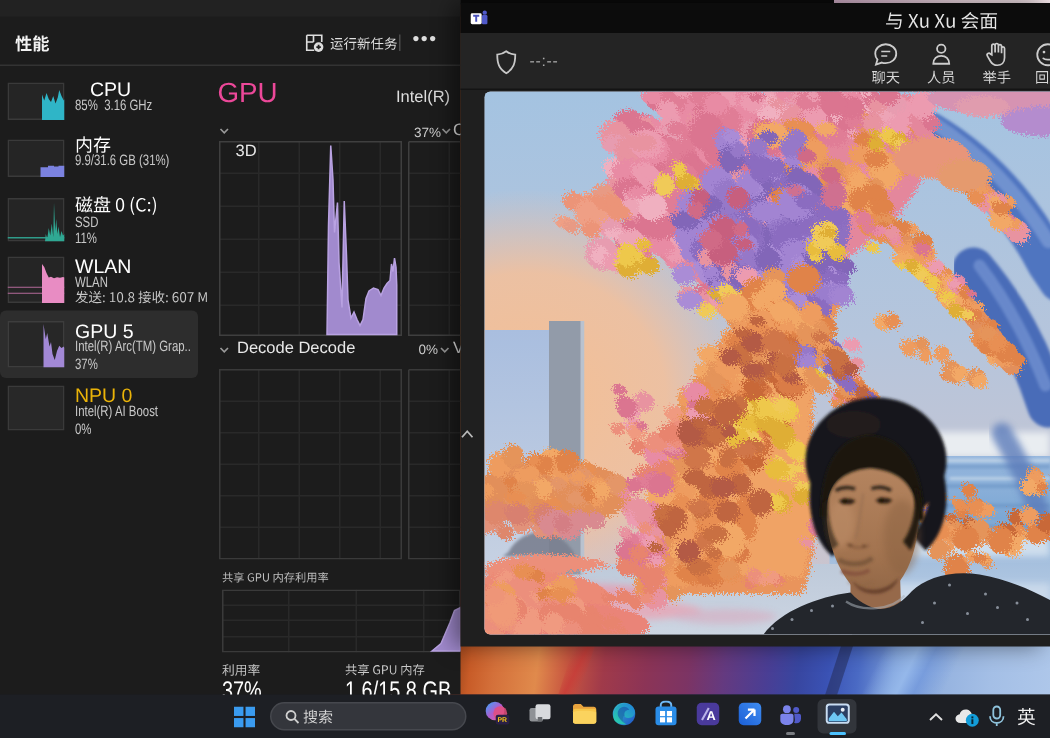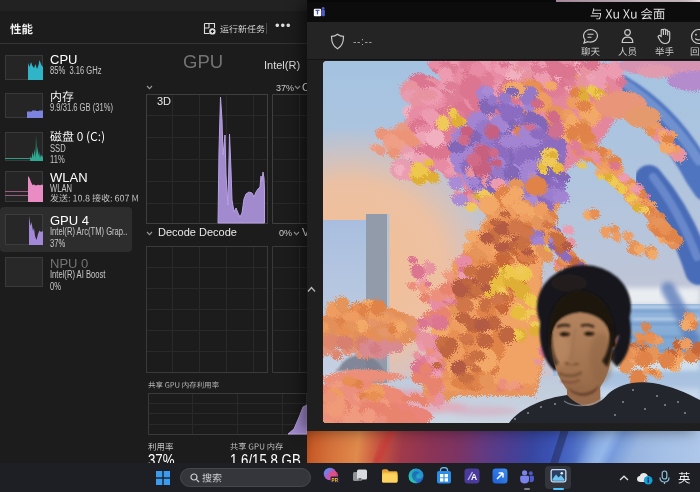--- a/index.html
+++ b/index.html
@@ -36,21 +36,21 @@
         <path d="M3.4 3.4V4.1H8.0V3.4ZM0.6 3.8C1.1 4.2 1.9 4.7 2.2 5.0L2.7 4.5C2.3 4.2 1.6 3.7 1.1 3.4ZM3.4 9.4C3.6 9.3 4.0 9.2 7.4 8.9L7.8 9.6L8.4 9.3C8.0 8.6 7.3 7.4 6.7 6.6L6.2 6.8C6.5 7.3 6.8 7.8 7.1 8.3L4.1 8.6C4.6 7.9 5.1 7.0 5.5 6.1H8.6V5.5H2.8V6.1H4.6C4.3 7.0 3.8 7.9 3.6 8.2C3.4 8.5 3.3 8.7 3.1 8.7C3.2 8.9 3.3 9.2 3.4 9.4ZM2.3 6.0H0.4V6.7H1.6V9.5C1.2 9.7 0.8 10.1 0.3 10.6L0.8 11.2C1.3 10.6 1.7 10.1 2.0 10.1C2.2 10.1 2.5 10.4 2.9 10.6C3.5 11.0 4.3 11.1 5.4 11.1C6.3 11.1 7.9 11.0 8.5 11.0C8.5 10.8 8.6 10.4 8.7 10.3C7.8 10.3 6.4 10.4 5.4 10.4C4.4 10.4 3.6 10.4 3.0 10.0C2.7 9.8 2.5 9.6 2.3 9.5Z M12.9 3.4V4.1H17.3V3.4ZM11.4 2.9C10.9 3.5 10.1 4.3 9.3 4.8C9.4 5.0 9.6 5.2 9.7 5.4C10.5 4.8 11.4 3.9 12.1 3.1ZM12.5 5.9V6.6H15.6V10.3C15.6 10.4 15.5 10.5 15.3 10.5C15.2 10.5 14.5 10.5 13.9 10.5C14.0 10.7 14.1 10.9 14.1 11.1C15.0 11.1 15.5 11.1 15.8 11.0C16.1 10.9 16.2 10.7 16.2 10.3V6.6H17.6V5.9ZM11.8 4.8C11.1 5.8 10.2 6.9 9.2 7.5C9.4 7.7 9.6 8.0 9.7 8.1C10.0 7.8 10.4 7.5 10.7 7.2V11.2H11.4V6.4C11.8 6.0 12.1 5.5 12.4 5.0Z M21.2 8.5C21.5 9.0 21.8 9.6 22.0 10.0L22.5 9.7C22.3 9.3 22.0 8.7 21.7 8.3ZM19.2 8.3C19.0 8.9 18.7 9.4 18.4 9.8C18.5 9.9 18.7 10.1 18.8 10.2C19.2 9.7 19.6 9.1 19.8 8.5ZM23.0 3.7V6.8C23.0 8.0 22.9 9.6 22.1 10.7C22.3 10.7 22.6 11.0 22.7 11.1C23.5 9.9 23.6 8.1 23.6 6.8V6.6H25.0V11.1H25.6V6.6H26.6V5.9H23.6V4.2C24.6 4.0 25.6 3.8 26.3 3.5L25.8 3.0C25.1 3.3 24.0 3.6 23.0 3.7ZM19.9 3.0C20.1 3.2 20.2 3.6 20.3 3.8H18.5V4.4H22.5V3.8H21.0C20.9 3.5 20.7 3.1 20.5 2.8ZM21.4 4.4C21.3 4.9 21.1 5.5 20.9 5.9H18.4V6.5H20.3V7.4H18.4V8.0H20.3V10.3C20.3 10.4 20.2 10.4 20.2 10.4C20.1 10.4 19.8 10.4 19.5 10.4C19.5 10.6 19.6 10.8 19.7 11.0C20.1 11.0 20.4 11.0 20.6 10.9C20.8 10.8 20.9 10.6 20.9 10.3V8.0H22.6V7.4H20.9V6.5H22.7V5.9H21.5C21.7 5.5 21.9 5.0 22.0 4.6ZM19.1 4.6C19.3 5.0 19.4 5.5 19.5 5.9L20.1 5.7C20.0 5.4 19.9 4.8 19.7 4.5Z M30.1 10.2V10.8H35.5V10.2H33.1V7.4H35.6V6.7H33.1V4.2C33.9 4.1 34.7 3.9 35.3 3.7L34.8 3.1C33.7 3.5 31.7 3.9 30.0 4.1C30.1 4.2 30.2 4.5 30.2 4.7C30.9 4.6 31.7 4.5 32.4 4.3V6.7H29.7V7.4H32.4V10.2ZM29.7 2.9C29.1 4.3 28.2 5.7 27.2 6.6C27.3 6.7 27.5 7.1 27.6 7.2C28.0 6.9 28.3 6.5 28.7 6.0V11.2H29.3V5.0C29.7 4.4 30.0 3.7 30.3 3.1Z M40.0 7.0C40.0 7.3 39.9 7.6 39.8 7.9H37.1V8.5H39.6C39.1 9.7 38.1 10.3 36.5 10.6C36.6 10.7 36.8 11.0 36.9 11.1C38.7 10.7 39.8 10.0 40.4 8.5H43.1C42.9 9.7 42.8 10.2 42.6 10.4C42.5 10.5 42.3 10.5 42.2 10.5C41.9 10.5 41.4 10.5 40.8 10.4C40.9 10.6 41.0 10.9 41.0 11.0C41.5 11.1 42.1 11.1 42.4 11.1C42.7 11.0 42.9 11.0 43.1 10.8C43.4 10.5 43.6 9.8 43.8 8.2C43.8 8.1 43.8 7.9 43.8 7.9H40.5C40.6 7.6 40.7 7.4 40.7 7.1ZM42.7 4.4C42.2 4.9 41.4 5.4 40.6 5.7C39.9 5.4 39.3 5.0 38.9 4.5L39.0 4.4ZM39.4 2.9C39.0 3.7 38.1 4.6 36.8 5.2C37.0 5.3 37.1 5.6 37.2 5.7C37.7 5.5 38.1 5.2 38.5 4.9C38.8 5.3 39.3 5.7 39.8 6.0C38.7 6.3 37.6 6.5 36.4 6.6C36.5 6.8 36.6 7.1 36.7 7.2C38.0 7.1 39.4 6.8 40.6 6.3C41.6 6.8 42.9 7.0 44.3 7.1C44.4 6.9 44.5 6.7 44.6 6.5C43.4 6.4 42.3 6.3 41.4 6.0C42.4 5.5 43.2 4.9 43.8 4.0L43.4 3.8L43.2 3.8H39.6C39.8 3.5 40.0 3.3 40.1 3.0Z" fill="#e0e0e0"></path>
       </svg>
  <div class="abs" style="left:266px;top:23px;width:1px;height:11px;background:#4a4a4a;"></div>
  <div class="txt" style="left:275px;top:18px;font-size:13px;letter-spacing:1px;color:#dddddd;">•••</div>
  <div class="abs" style="left:0px;top:43px;width:307px;height:1px;background:#333333;"></div>
 
  <svg class="abs" style="left:5px;top:55px" width="38" height="25">
    <rect x="0.5" y="0.5" width="37" height="24" fill="#252525" stroke="#3a3a3a"></rect>
    <path d="M23 25 V8 L24.5 12 L26 7 L27.5 11 L29 13 L30.5 9 L32 14 L33.5 10 L34.5 5 L36 9 L37.5 12 L38 11 V25 Z" fill="#2fb5c7"></path>
  </svg>
- <div class="txt" style="left:50px;top:53px;font-size:13px;line-height:1;color:#ffffff;">CPU</div>
+ <div class="txt" style="left:60px;top:53px;font-size:13px;line-height:1;color:#ffffff;">CPU</div>
  <div class="txt sub" style="left:50px;top:65.6px;">85%&nbsp; 3.16 GHz</div>
 
  <svg class="abs" style="left:5px;top:93px" width="38" height="25">
    <rect x="0.5" y="0.5" width="37" height="24" fill="#252525" stroke="#3a3a3a"></rect>
    <path d="M22 25 V18.5 H27 V17.5 H31 V18 H34 V17.5 H38 V25 Z" fill="#7b82e0"></path>
  </svg>
  <svg style="position:absolute;left:50px;top:86.6px;overflow:visible" width="26" height="19">
         <path d="M1.2 5.9V14.9H2.1V6.8H5.5C5.5 8.4 5.0 10.3 2.4 11.8C2.6 11.9 2.9 12.3 3.0 12.5C4.7 11.5 5.5 10.4 6.0 9.2C7.1 10.2 8.3 11.5 8.9 12.3L9.6 11.7C8.9 10.8 7.4 9.4 6.3 8.4C6.4 7.8 6.4 7.3 6.5 6.8H9.9V13.7C9.9 13.9 9.9 14.0 9.6 14.0C9.4 14.0 8.6 14.0 7.7 14.0C7.9 14.2 8.0 14.6 8.1 14.9C9.1 14.9 9.9 14.9 10.3 14.7C10.7 14.6 10.8 14.3 10.8 13.7V5.9H6.5V3.8H5.6V5.9Z M19.4 9.7V10.7H16.0V11.6H19.4V13.8C19.4 14.0 19.3 14.0 19.1 14.0C18.9 14.0 18.2 14.0 17.4 14.0C17.5 14.3 17.6 14.6 17.7 14.9C18.7 14.9 19.4 14.9 19.8 14.7C20.2 14.6 20.3 14.3 20.3 13.8V11.6H23.5V10.7H20.3V10.0C21.1 9.5 22.1 8.7 22.7 8.0L22.2 7.6L22.0 7.6H17.0V8.4H21.1C20.6 8.9 20.0 9.4 19.4 9.7ZM16.6 3.8C16.5 4.4 16.3 4.9 16.1 5.4H12.8V6.3H15.7C15.0 7.9 13.8 9.5 12.4 10.5C12.5 10.7 12.7 11.1 12.8 11.3C13.3 11.0 13.8 10.5 14.3 10.1V14.9H15.2V9.0C15.8 8.1 16.3 7.2 16.7 6.3H23.3V5.4H17.1C17.3 5.0 17.4 4.5 17.5 4.1Z" fill="#ffffff"></path>
       </svg>
  <div class="txt sub" style="left:50px;top:103.2px;">9.9/31.6 GB (31%)</div>
@@ -76,32 +76,32 @@
  <div class="txt sub" style="left:50px;top:183.6px;">WLAN</div>
  <svg style="position:absolute;left:49.5px;top:190.6px;overflow:visible" width="91" height="15">
         <path d="M6.1 3.3C6.4 3.7 7.0 4.3 7.2 4.7L7.7 4.3C7.5 4.0 7.0 3.4 6.6 3.0ZM1.3 5.7C1.4 5.6 1.7 5.6 2.3 5.6H3.5C2.9 7.5 1.9 8.9 0.3 9.9C0.4 10.0 0.7 10.3 0.8 10.4C1.9 9.7 2.8 8.8 3.4 7.7C3.8 8.4 4.2 9.0 4.8 9.4C4.0 10.0 3.1 10.4 2.2 10.6C2.3 10.7 2.4 11.0 2.5 11.2C3.5 10.9 4.5 10.5 5.3 9.9C6.1 10.5 7.1 10.9 8.3 11.2C8.4 11.0 8.5 10.7 8.7 10.6C7.6 10.4 6.6 10.0 5.8 9.5C6.6 8.8 7.2 7.9 7.6 6.7L7.1 6.5L7.0 6.5H4.0C4.1 6.2 4.2 5.9 4.3 5.6H8.4L8.4 4.9H4.5C4.6 4.3 4.7 3.7 4.8 3.0L4.1 2.8C4.0 3.6 3.9 4.3 3.7 4.9H2.1C2.3 4.5 2.6 3.9 2.7 3.3L2.0 3.1C1.9 3.8 1.5 4.6 1.4 4.7C1.3 4.9 1.2 5.1 1.1 5.1C1.2 5.3 1.3 5.6 1.3 5.7ZM5.3 9.1C4.7 8.5 4.2 7.9 3.8 7.2H6.7C6.4 7.9 5.9 8.5 5.3 9.1Z M12.7 3.1C13.0 3.6 13.3 4.2 13.5 4.5L14.1 4.3C13.9 3.9 13.5 3.3 13.3 2.9ZM9.7 3.3C10.2 3.8 10.8 4.5 11.0 5.0L11.6 4.6C11.3 4.1 10.7 3.5 10.2 3.0ZM16.1 2.9C15.9 3.4 15.5 4.1 15.2 4.6H12.2V5.2H14.3V6.2L14.3 6.5H11.9V7.1H14.2C14.0 7.9 13.5 8.7 11.9 9.4C12.1 9.5 12.3 9.8 12.4 9.9C13.7 9.3 14.4 8.5 14.7 7.8C15.4 8.5 16.3 9.3 16.7 9.8L17.2 9.4C16.7 8.8 15.7 7.9 14.9 7.1V7.1H17.5V6.5H15.0L15.0 6.2V5.2H17.2V4.6H15.9C16.2 4.1 16.5 3.6 16.8 3.1ZM11.2 5.9H9.4V6.6H10.6V9.4C10.2 9.5 9.7 10.0 9.2 10.5L9.7 11.2C10.1 10.5 10.6 10.0 10.8 10.0C11.0 10.0 11.3 10.3 11.7 10.5C12.4 11.0 13.1 11.1 14.3 11.1C15.2 11.1 16.9 11.0 17.5 11.0C17.5 10.7 17.7 10.4 17.7 10.2C16.8 10.3 15.4 10.4 14.3 10.4C13.3 10.4 12.5 10.3 11.9 9.9C11.6 9.8 11.4 9.6 11.2 9.5Z M19.3 6.9C19.6 6.9 19.8 6.7 19.8 6.3C19.8 5.9 19.6 5.7 19.3 5.7C18.9 5.7 18.7 5.9 18.7 6.3C18.7 6.7 18.9 6.9 19.3 6.9ZM19.3 10.6C19.6 10.6 19.8 10.3 19.8 9.9C19.8 9.6 19.6 9.3 19.3 9.3C18.9 9.3 18.7 9.6 18.7 9.9C18.7 10.3 18.9 10.6 19.3 10.6Z M23.3 10.4H26.9V9.8H25.6V3.8H25.0C24.6 4.0 24.2 4.2 23.6 4.3V4.8H24.8V9.8H23.3Z M30.0 10.6C31.3 10.6 32.1 9.4 32.1 7.1C32.1 4.8 31.3 3.7 30.0 3.7C28.8 3.7 28.0 4.8 28.0 7.1C28.0 9.4 28.8 10.6 30.0 10.6ZM30.0 9.9C29.3 9.9 28.8 9.1 28.8 7.1C28.8 5.2 29.3 4.4 30.0 4.4C30.8 4.4 31.3 5.2 31.3 7.1C31.3 9.1 30.8 9.9 30.0 9.9Z M33.8 10.6C34.1 10.6 34.4 10.3 34.4 9.9C34.4 9.6 34.1 9.3 33.8 9.3C33.4 9.3 33.2 9.6 33.2 9.9C33.2 10.3 33.4 10.6 33.8 10.6Z M37.5 10.6C38.8 10.6 39.6 9.8 39.6 8.9C39.6 7.9 39.1 7.5 38.5 7.1V7.1C38.9 6.8 39.4 6.2 39.4 5.5C39.4 4.5 38.7 3.7 37.5 3.7C36.5 3.7 35.7 4.4 35.7 5.4C35.7 6.1 36.2 6.6 36.6 6.9V7.0C36.0 7.3 35.4 7.9 35.4 8.8C35.4 9.8 36.3 10.6 37.5 10.6ZM38.0 6.9C37.2 6.6 36.5 6.2 36.5 5.4C36.5 4.8 36.9 4.4 37.5 4.4C38.2 4.4 38.7 4.9 38.7 5.5C38.7 6.0 38.4 6.5 38.0 6.9ZM37.5 9.9C36.7 9.9 36.2 9.4 36.2 8.7C36.2 8.1 36.5 7.6 37.1 7.2C38.0 7.6 38.8 7.9 38.8 8.8C38.8 9.5 38.3 9.9 37.5 9.9Z M46.1 4.7C46.4 5.1 46.7 5.6 46.8 5.9L47.3 5.7C47.2 5.3 46.9 4.9 46.6 4.5ZM43.5 2.9V4.7H42.4V5.3H43.5V7.3C43.0 7.5 42.6 7.6 42.3 7.7L42.4 8.3L43.5 8.0V10.4C43.5 10.5 43.4 10.5 43.3 10.5C43.2 10.5 42.9 10.5 42.5 10.5C42.6 10.7 42.7 11.0 42.7 11.1C43.2 11.1 43.6 11.1 43.8 11.0C44.0 10.9 44.1 10.7 44.1 10.3V7.8L45.0 7.5L44.9 6.9L44.1 7.1V5.3H45.0V4.7H44.1V2.9ZM47.1 3.1C47.3 3.3 47.4 3.6 47.5 3.8H45.5V4.4H50.4V3.8H48.3C48.1 3.5 47.9 3.2 47.8 3.0ZM48.9 4.5C48.8 4.9 48.4 5.5 48.2 5.9H45.2V6.5H50.6V5.9H48.8C49.1 5.6 49.3 5.1 49.6 4.7ZM48.9 8.1C48.7 8.7 48.5 9.1 48.1 9.5C47.6 9.3 47.0 9.1 46.6 8.9C46.7 8.7 46.9 8.4 47.1 8.1ZM45.6 9.2C46.2 9.4 46.9 9.6 47.5 9.9C46.8 10.2 46.0 10.4 44.9 10.6C45.0 10.7 45.1 11.0 45.2 11.1C46.5 11.0 47.5 10.7 48.2 10.2C48.9 10.5 49.6 10.9 50.0 11.2L50.4 10.7C50.0 10.4 49.4 10.0 48.7 9.7C49.1 9.3 49.4 8.8 49.6 8.1H50.7V7.5H47.4C47.6 7.2 47.7 6.9 47.8 6.7L47.2 6.6C47.1 6.9 46.9 7.2 46.7 7.5H45.0V8.1H46.4C46.1 8.5 45.9 8.9 45.6 9.2Z M56.3 5.3H58.3C58.1 6.4 57.8 7.4 57.3 8.2C56.9 7.4 56.5 6.4 56.3 5.4ZM56.2 2.9C56.0 4.4 55.5 5.9 54.7 6.8C54.9 7.0 55.1 7.3 55.2 7.4C55.5 7.1 55.7 6.7 55.9 6.2C56.2 7.2 56.5 8.1 57.0 8.8C56.5 9.6 55.8 10.2 54.9 10.6C55.0 10.8 55.2 11.0 55.3 11.2C56.2 10.7 56.8 10.1 57.4 9.4C57.9 10.1 58.5 10.7 59.2 11.1C59.3 11.0 59.5 10.7 59.7 10.6C58.9 10.2 58.3 9.6 57.7 8.8C58.3 7.9 58.7 6.7 58.9 5.3H59.6V4.6H56.5C56.7 4.1 56.8 3.6 56.9 3.0ZM51.8 9.5C52.0 9.4 52.3 9.3 53.9 8.7V11.2H54.6V3.0H53.9V8.0L52.6 8.5V3.9H51.9V8.3C51.9 8.7 51.7 8.8 51.6 8.9C51.7 9.1 51.8 9.4 51.8 9.5Z M61.3 6.9C61.6 6.9 61.9 6.7 61.9 6.3C61.9 5.9 61.6 5.7 61.3 5.7C60.9 5.7 60.7 5.9 60.7 6.3C60.7 6.7 60.9 6.9 61.3 6.9ZM61.3 10.6C61.6 10.6 61.9 10.3 61.9 9.9C61.9 9.6 61.6 9.3 61.3 9.3C60.9 9.3 60.7 9.6 60.7 9.9C60.7 10.3 60.9 10.6 61.3 10.6Z M67.2 10.6C68.3 10.6 69.1 9.7 69.1 8.4C69.1 7.0 68.4 6.3 67.3 6.3C66.8 6.3 66.2 6.6 65.8 7.1C65.9 5.1 66.6 4.4 67.5 4.4C67.9 4.4 68.3 4.6 68.6 4.9L69.0 4.4C68.7 4.0 68.2 3.7 67.5 3.7C66.2 3.7 65.0 4.7 65.0 7.3C65.0 9.5 66.0 10.6 67.2 10.6ZM65.8 7.8C66.3 7.2 66.8 7.0 67.2 7.0C68.0 7.0 68.4 7.5 68.4 8.4C68.4 9.3 67.9 9.9 67.2 9.9C66.4 9.9 65.9 9.2 65.8 7.8Z M72.0 10.6C73.3 10.6 74.1 9.4 74.1 7.1C74.1 4.8 73.3 3.7 72.0 3.7C70.8 3.7 70.0 4.8 70.0 7.1C70.0 9.4 70.8 10.6 72.0 10.6ZM72.0 9.9C71.3 9.9 70.8 9.1 70.8 7.1C70.8 5.2 71.3 4.4 72.0 4.4C72.8 4.4 73.3 5.2 73.3 7.1C73.3 9.1 72.8 9.9 72.0 9.9Z M76.3 10.4H77.2C77.3 7.9 77.6 6.3 79.1 4.3V3.8H75.0V4.5H78.2C76.9 6.3 76.4 7.9 76.3 10.4Z M82.4 10.4H83.2V6.8C83.2 6.2 83.1 5.4 83.1 4.8H83.1L83.7 6.3L84.9 9.8H85.5L86.7 6.3L87.2 4.8H87.3C87.2 5.4 87.2 6.2 87.2 6.8V10.4H87.9V3.8H86.9L85.7 7.4C85.5 7.8 85.4 8.3 85.2 8.7H85.2C85.0 8.3 84.9 7.8 84.7 7.4L83.4 3.8H82.4Z" fill="#c8c8c8"></path>
       </svg>
 
  <div class="abs" style="left:0px;top:207px;width:132px;height:45px;background:#2d2d2d;border-radius:4px;"></div>
  <svg class="abs" style="left:5px;top:214px" width="38" height="31">
    <rect x="0.5" y="0.5" width="37" height="30" fill="#272727" stroke="#3d3d3d"></rect>
    <path d="M24 31 V2 L25.5 12 L26.5 8 L28 17 L29 14 L30 22 L31.5 26 L33 20 L34.5 16.5 L36 18 L37.5 17 L38 18 V31 Z" fill="#a288d6"></path>
  </svg>
- <div class="txt" style="left:50px;top:214.1px;font-size:13px;line-height:1;color:#ffffff;">GPU 4</div>
+ <div class="txt" style="left:50px;top:214.1px;font-size:13px;line-height:1;color:#ffffff;">GPU 5</div>
  <div class="txt sub" style="left:50px;top:227.1px;">Intel(R) Arc(TM) Grap..</div>
  <div class="txt sub" style="left:50px;top:238.7px;">37%</div>
 
  <svg class="abs" style="left:5px;top:257px" width="38" height="30">
    <rect x="0.5" y="0.5" width="37" height="29" fill="#282828" stroke="#3a3a3a"></rect>
  </svg>
- <div class="txt" style="left:50px;top:257.1px;font-size:13px;line-height:1;color:#737373;">NPU 0</div>
+ <div class="txt" style="left:50px;top:257.1px;font-size:13px;line-height:1;color:#eab308;">NPU 0</div>
  <div class="txt sub" style="left:50px;top:270.1px;">Intel(R) AI Boost</div>
  <div class="txt sub" style="left:50px;top:281.7px;">0%</div>
 
- <div class="txt" style="left:145px;top:52.5px;font-size:18.5px;line-height:1;color:#737373;margin-left:38px;">GPU</div>
+ <div class="txt" style="left:145px;top:52.5px;font-size:18.5px;line-height:1;color:#ec4899;">GPU</div>
  <div class="txt" style="left:264px;top:59.7px;font-size:11px;line-height:1;color:#dddddd;">Intel(R)</div>
 
  <svg class="abs" style="left:146px;top:85px" width="7" height="5" viewBox="0 0 7 5" fill="none" stroke="#999999" stroke-width="1.1">
         <path d="M1 1 L3.5 3.6 L6 1"></path>
       </svg>
  <div class="txt" style="left:157px;top:96px;font-size:11px;line-height:1;color:#e8e8e8;">3D</div>
  <div class="txt" style="left:276px;top:83.8px;font-size:9px;line-height:1;color:#cccccc;">37%</div>
  <svg class="abs" style="left:294px;top:85px" width="7" height="5" viewBox="0 0 7 5" fill="none" stroke="#999999" stroke-width="1.1">
         <path d="M1 1 L3.5 3.6 L6 1"></path>
       </svg>

